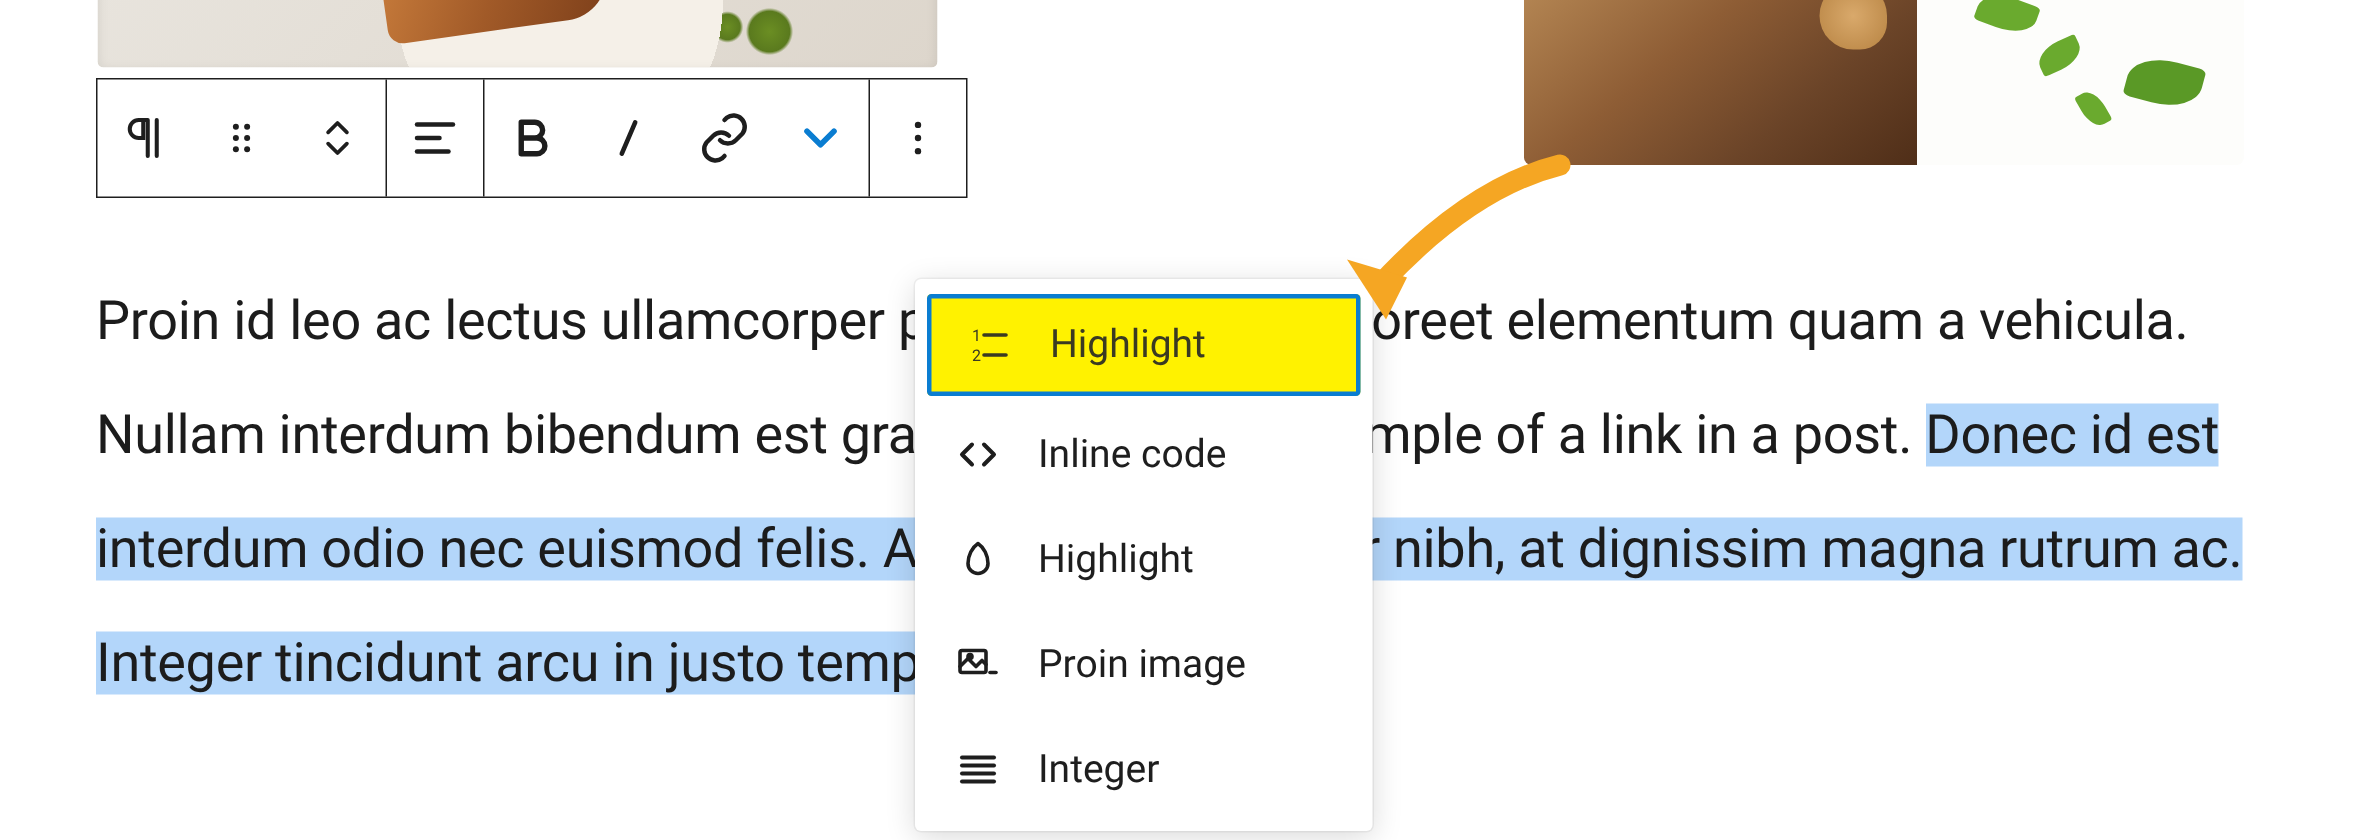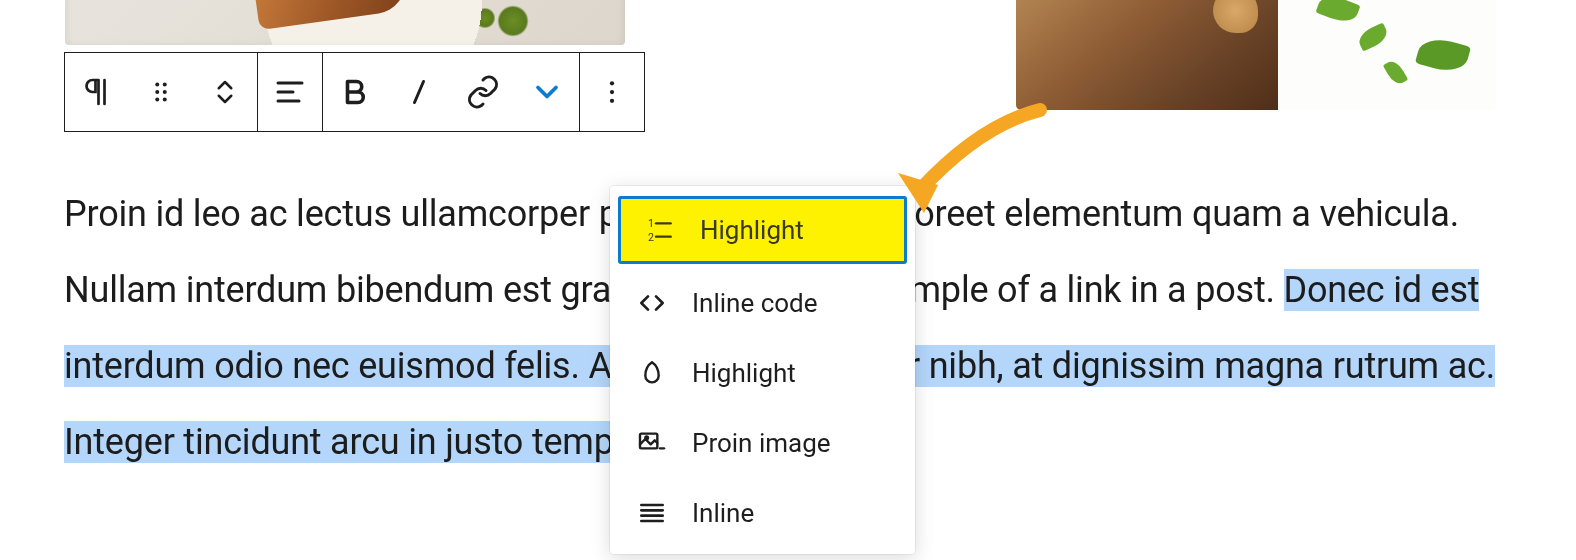--- a/index.html
+++ b/index.html
@@ -342,21 +342,21 @@
   </div>
   <div class="menu-item">
     <span class="mi-icon">
       <svg viewBox="0 0 24 24" fill="none" stroke="currentColor" stroke-width="2" stroke-linecap="round">
         <line x1="4" y1="6" x2="20" y2="6"></line>
         <line x1="4" y1="10" x2="20" y2="10"></line>
         <line x1="4" y1="14" x2="20" y2="14"></line>
         <line x1="4" y1="18" x2="20" y2="18"></line>
       </svg>
     </span>
-    <span>Inline</span>
+    <span>Integer</span>
   </div>
 </div>
 
 <svg class="annotation-arrow" viewBox="0 0 180 130">
   <defs>
     <marker id="arrowhead" markerWidth="8" markerHeight="8" refX="2" refY="4" orient="auto">
       <polygon points="0 0, 8 4, 0 8" fill="#f5a623"></polygon>
     </marker>
   </defs>
   <path d="M 160 15 Q 100 30 40 95" stroke="#f5a623" stroke-width="14" fill="none" stroke-linecap="round"></path>

